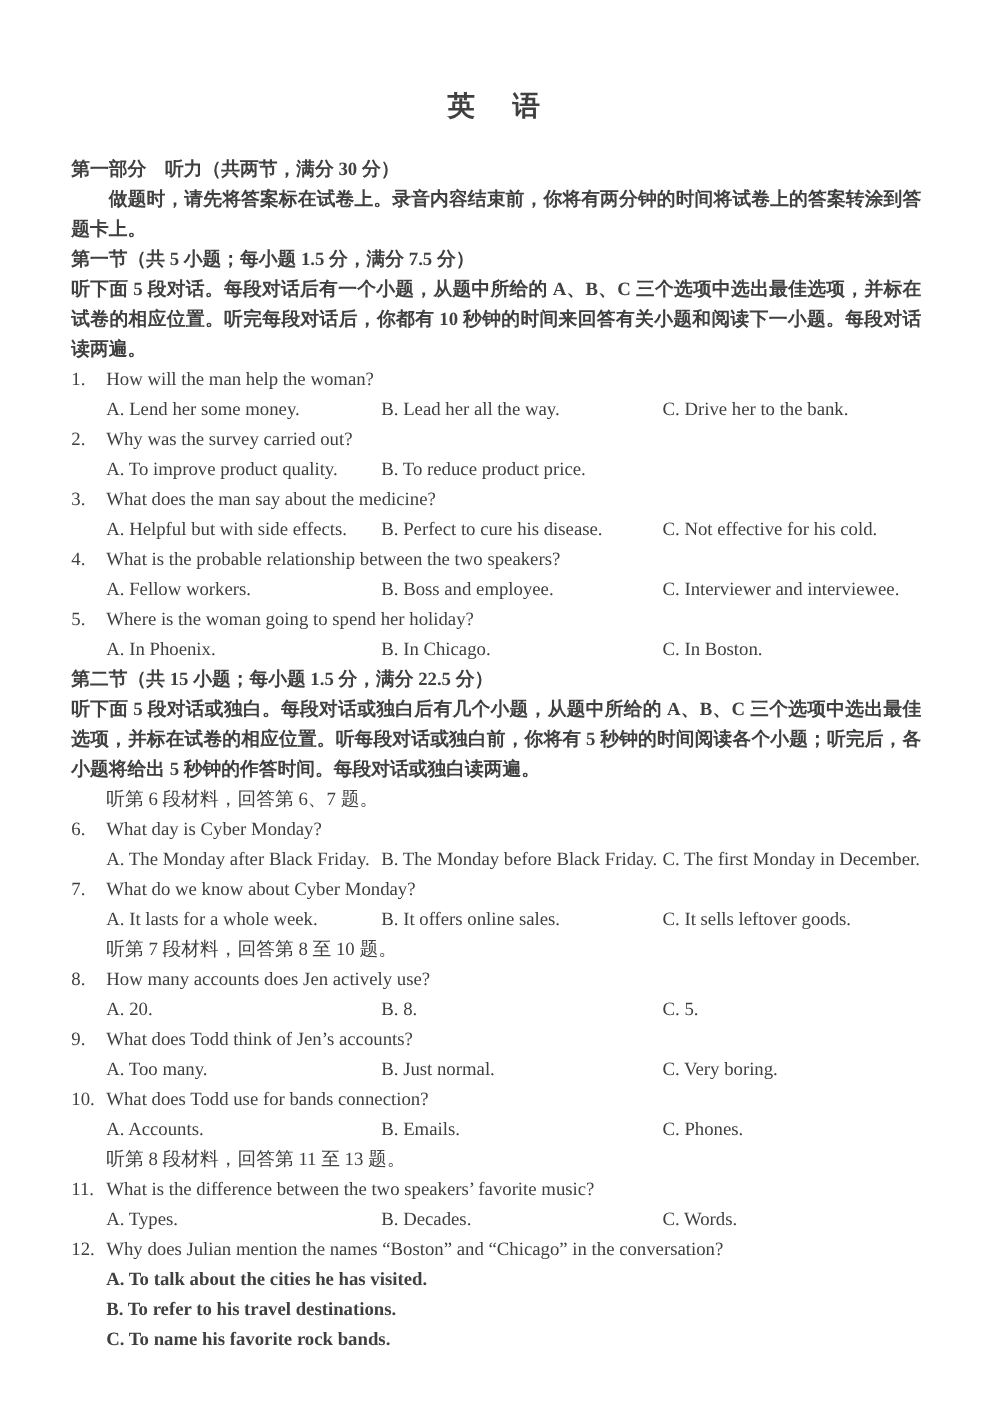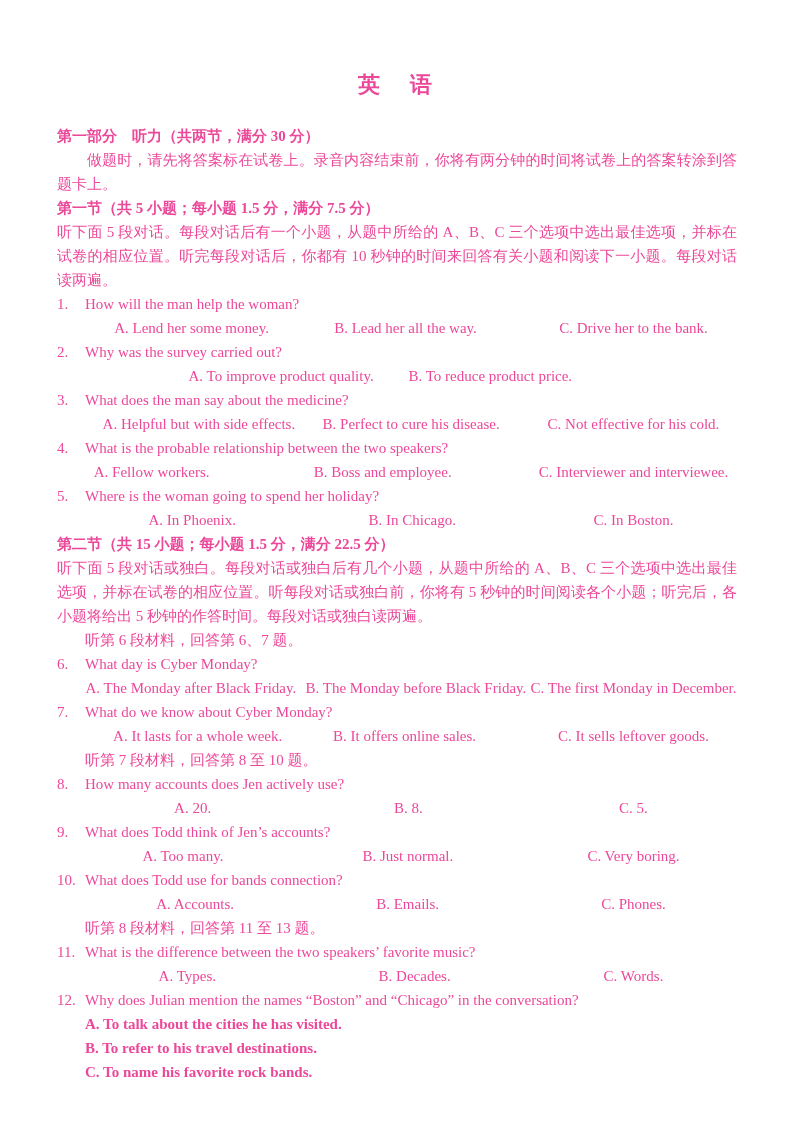--- a/index.html
+++ b/index.html
@@ -7,39 +7,39 @@
   .page {
     position: relative;
     width: 794px;
     height: 1123px;
     margin: 0 auto;
     background: #ffffff;
     padding: 68px 57px 0 57px;
     font-family: "Liberation Serif", "DejaVu Serif", serif;
     font-size: 15px;
     line-height: 24px;
-    color: #ec4899;
+    color: #404040;
     overflow: hidden;
   }
   .doc-title {
     text-align: center;
     font-size: 22px;
     font-weight: bold;
     line-height: 34px;
     letter-spacing: 4px;
     margin-bottom: 22px;
   }
   .heading { font-weight: bold; }
   .indent { text-indent: 2em; }
-  .para { text-align: justify; }
+  .para { text-align: justify; font-weight: bold; }
   .material { padding-left: 28px; }
   .q { display: flex; }
   .qnum { width: 28px; flex-shrink: 0; }
   .qtext { flex: 1; }
-  .opts { display: flex; padding-left: 28px; justify-content: center; }
+  .opts { display: flex; padding-left: 28px; }
   .opts .opt { white-space: nowrap; }
   .opts .opt:nth-child(1) { min-width: 220px; }
   .opts .opt:nth-child(2) { min-width: 225px; }
   .opts-stack { padding-left: 28px; }
   .opts-stack .opt { display: block; font-weight: bold; }
 </style>
 </head>
 <body>
 
 <div class="page">

